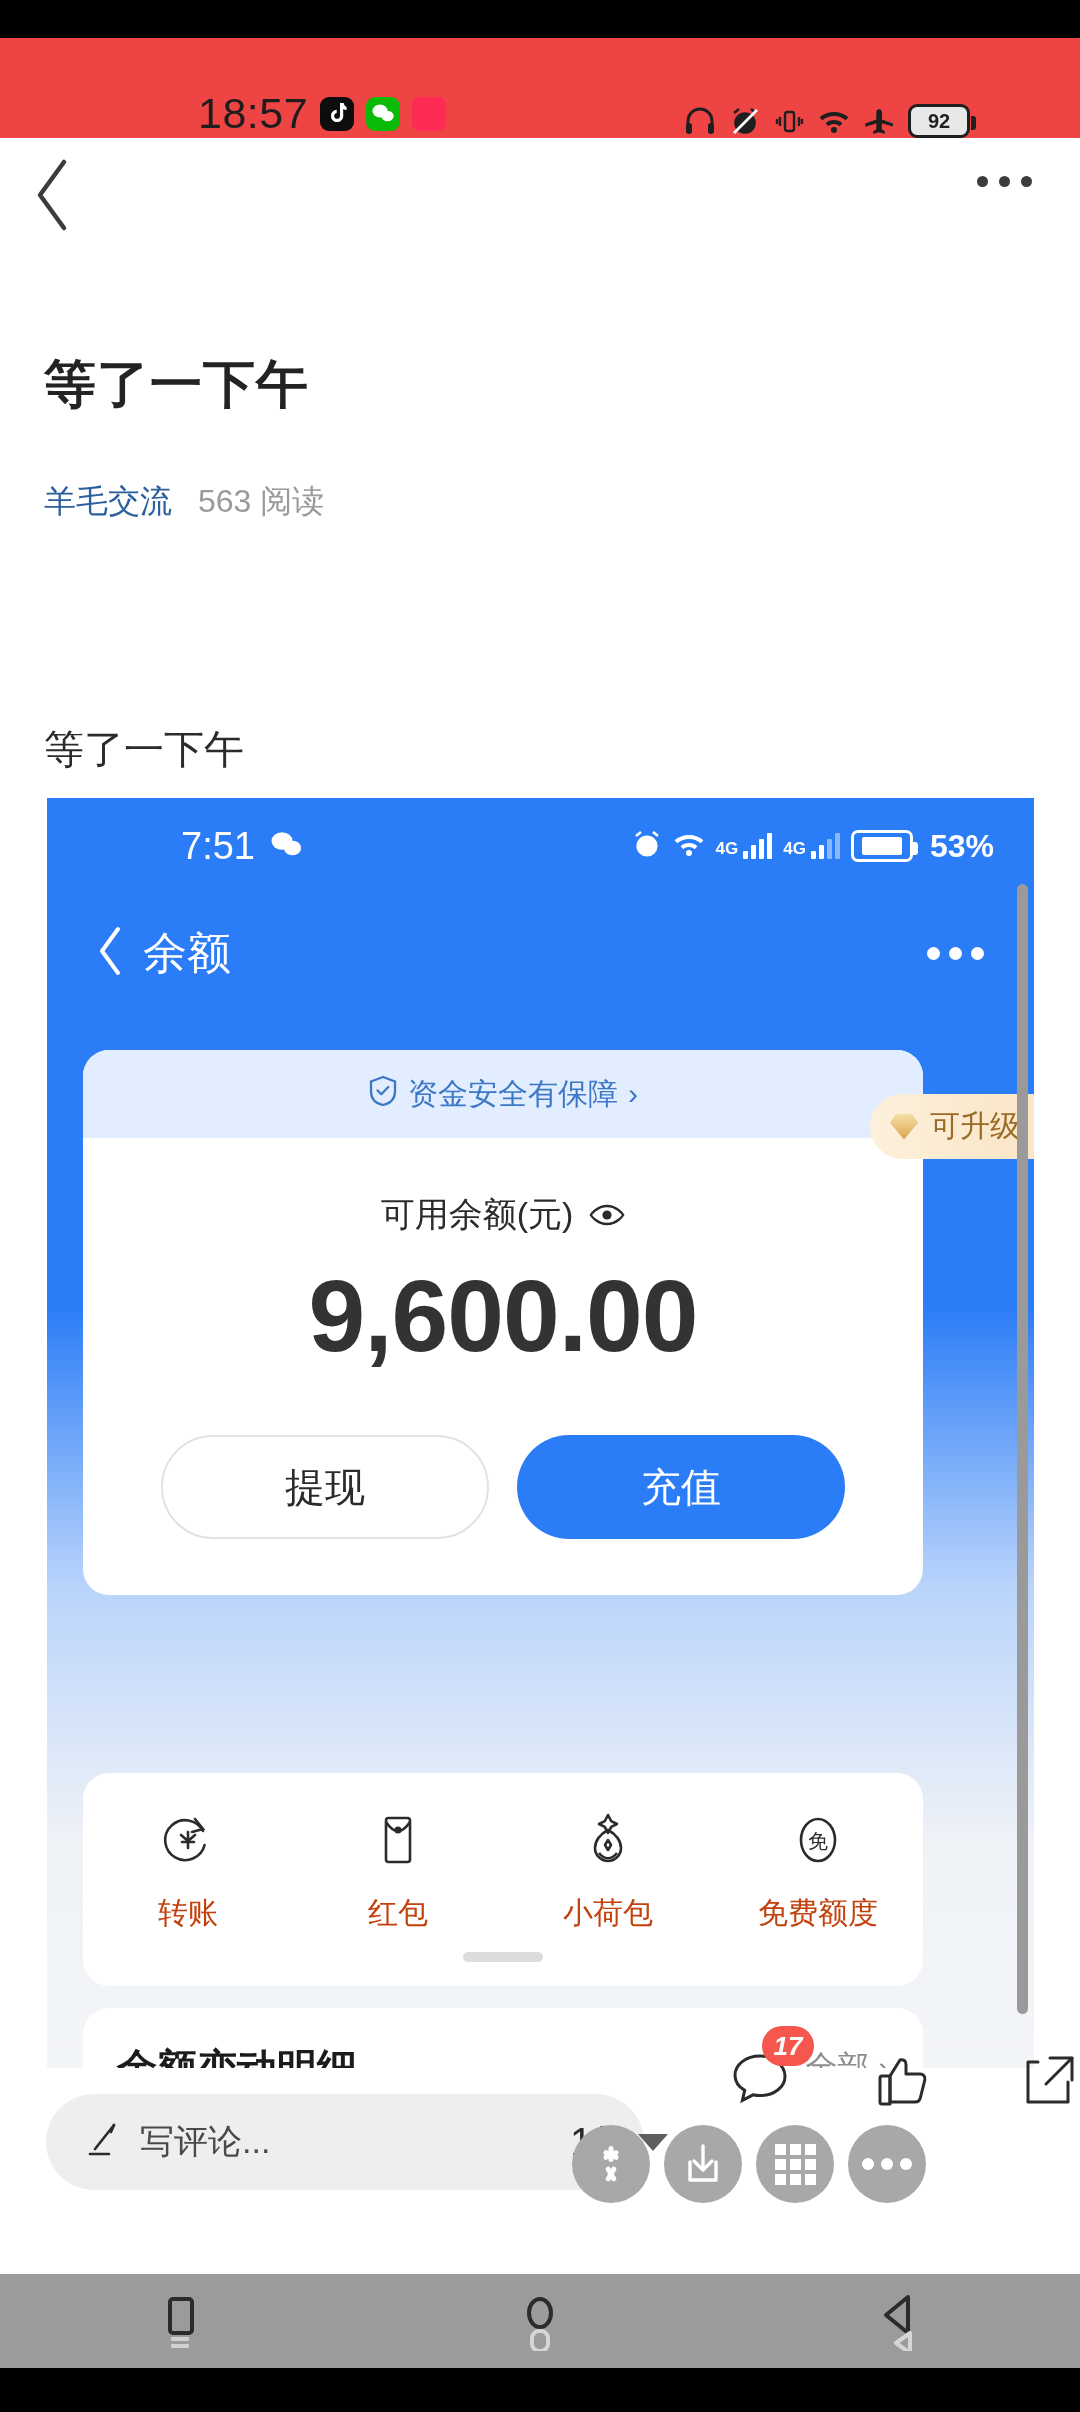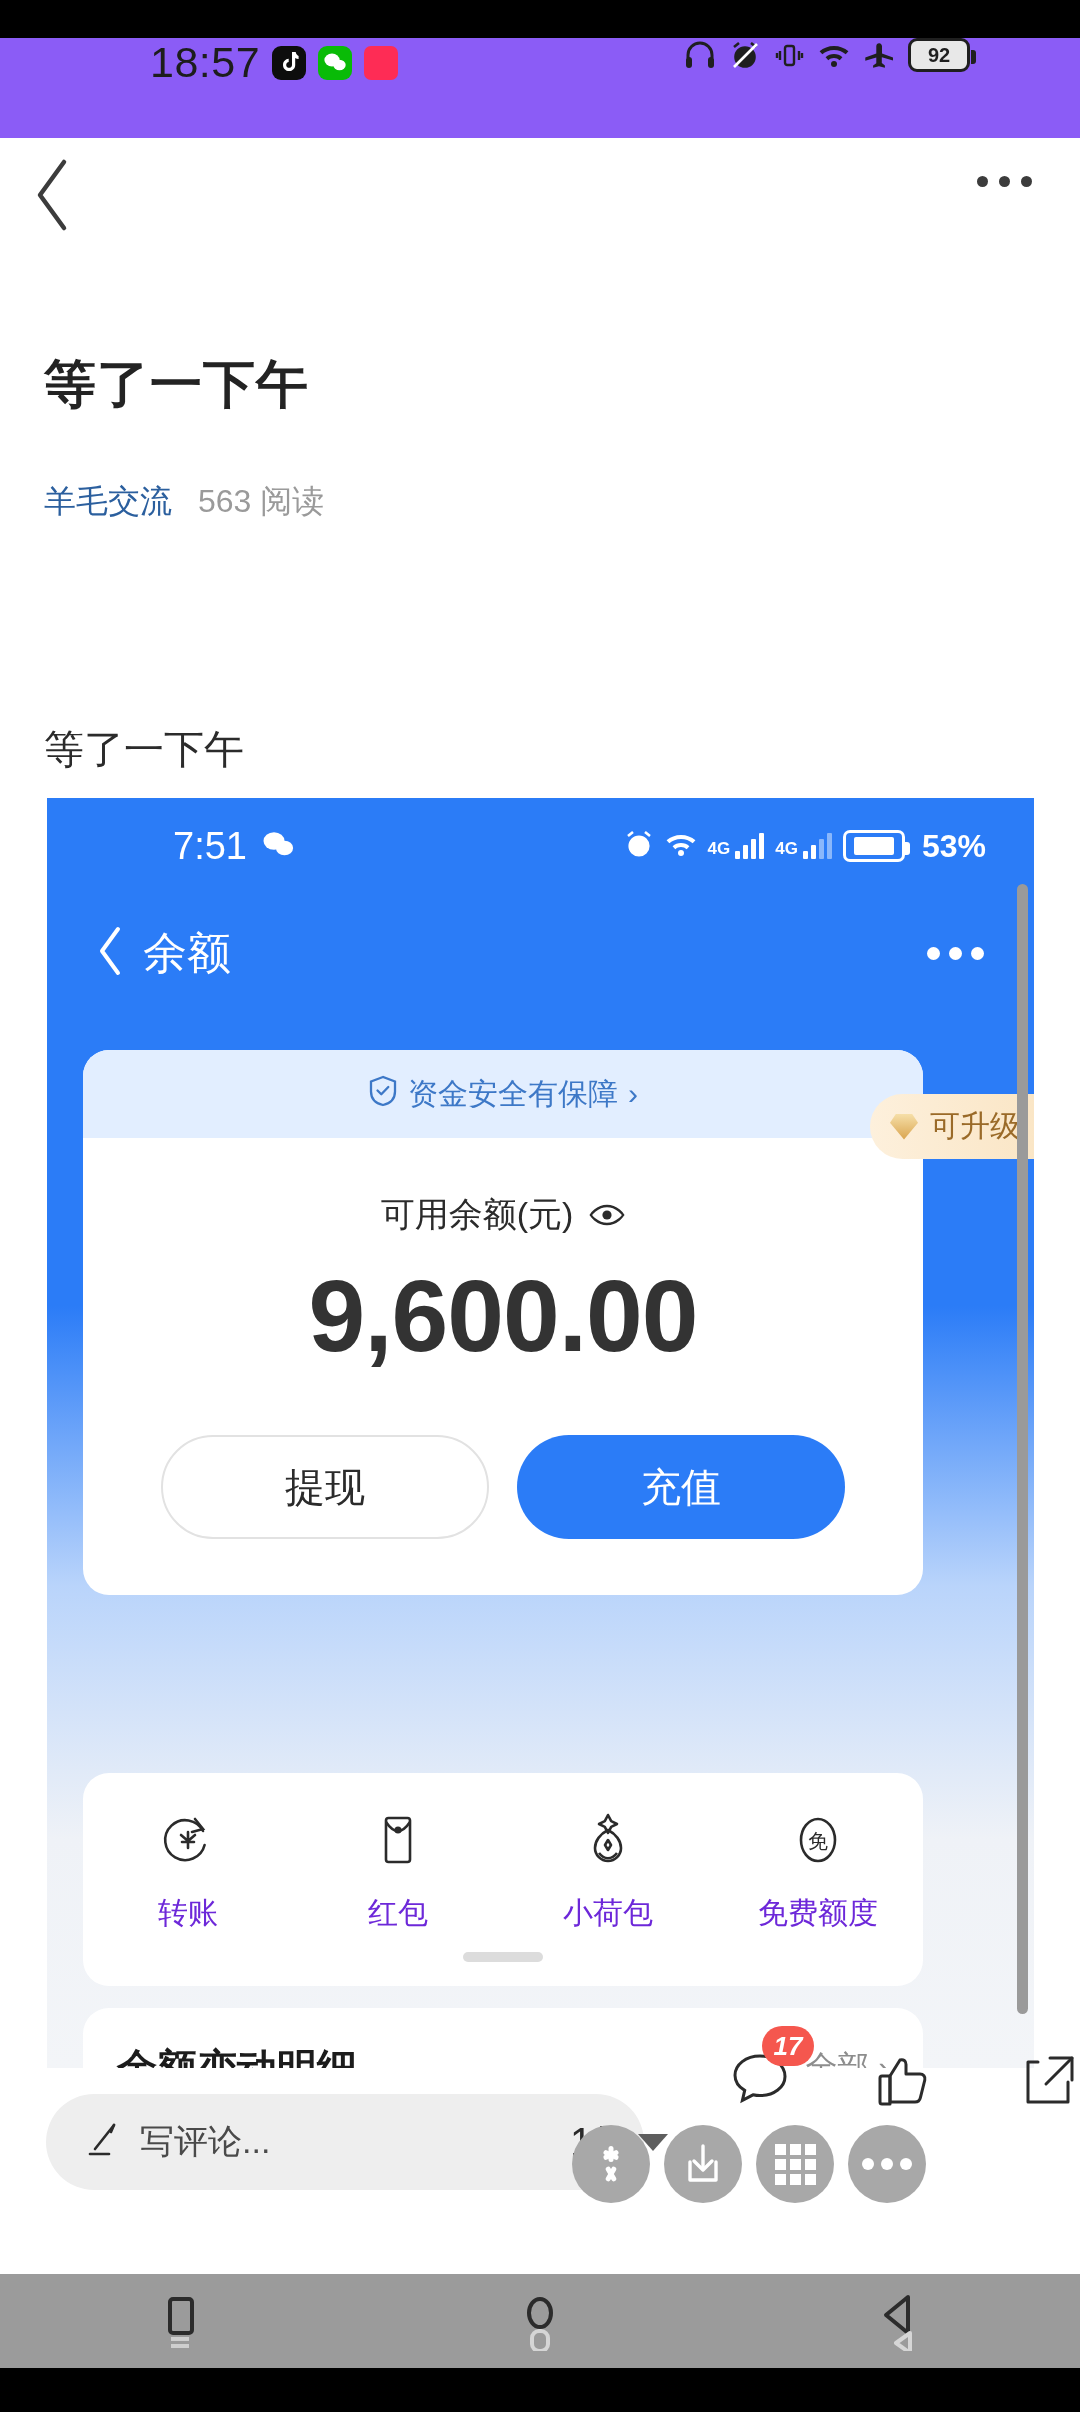--- a/index.html
+++ b/index.html
@@ -10,21 +10,21 @@
     overflow: hidden;
   }
   #screen { position: relative; width: 1080px; height: 2412px; background: #ffffff; }
 
   
   .notch { position: absolute; top: 0; left: 0; width: 1080px; height: 38px; background: #000; }
 
   
   .statusbar {
     position: absolute; top: 38px; left: 0; width: 1080px; height: 100px;
-    display: flex; align-items: flex-start; background: #8b5cf6;
+    display: flex; align-items: flex-end; background: #ef4444; padding-left: 48px;
   }
   .sb-left { display: flex; align-items: center; gap: 12px; margin-left: 150px; }
   .sb-time { font-size: 43px; color: #1d1d1d; letter-spacing: .5px; font-weight: 400; }
   .sb-right { display: flex; align-items: center; gap: 14px; margin-left: auto; margin-right: 110px; }
   .appicon { width: 34px; height: 34px; border-radius: 9px; display: flex; align-items: center;
              justify-content: center; font-size: 20px; color: #fff; }
   .ic-tiktok { background: #0d0d0d; }
   .ic-wechat { background: #09bb07; }
   .ic-xhs    { background: #fe2c55; border-radius: 7px; }
   .sysicon { color: #1f1f1f; display: flex; align-items: center; }
@@ -79,21 +79,21 @@
   }
   .author-date { font-size: 30px; color: #9a9a9a; }
 
   .art-body { position: absolute; top: 722px; left: 44px; font-size: 40px; color: #2b2b2b; }
 
   
   .embed {
     position: absolute; left: 47px; top: 798px; width: 987px; height: 1270px;
     overflow: hidden; background: linear-gradient(180deg, #2b7cf7 0%, #2b7cf7 40%, #b9d4fb 62%, #eff2f7 82%, #f3f5f8 100%);
   }
-  .em-statusbar { position: absolute; top: 0; left: 0; width: 100%; height: 96px;
+  .em-statusbar { position: absolute; top: 0; left: 8px; width: 100%; height: 96px;
     display: flex; align-items: center; color: #fff; }
   .em-sb-left { display: flex; align-items: center; gap: 16px; margin-left: 126px; }
   .em-time { font-size: 38px; font-weight: 500; }
   .em-sb-right { display: flex; align-items: center; gap: 11px; margin-left: auto; margin-right: 48px; }
   .em-bat {
     width: 62px; height: 32px; border: 3px solid #fff; border-radius: 7px; position: relative;
     display: flex; align-items: center; justify-content: center;
   }
   .em-bat::after { content:""; position:absolute; right:-8px; top:9px; width:5px; height:13px; background:#fff; border-radius:0 3px 3px 0; }
   .em-bat-fill { width: 40px; height: 18px; background: #fff; border-radius: 2px; }
@@ -133,21 +133,21 @@
          justify-content: center; font-size: 40px; }
   .btn-outline { border: 2px solid #e2e2e2; color: #2b2b2b; background: #fff; }
   .btn-primary { background: #2b7cf7; color: #fff; }
 
   .quick-card {
     position: absolute; top: 975px; left: 36px; width: 840px; background: #fff;
     border-radius: 26px; padding: 38px 0 24px 0;
   }
   .quick-row { display: flex; justify-content: space-around; align-items: flex-start; }
   .quick-item { display: flex; flex-direction: column; align-items: center; gap: 20px; width: 150px; }
-  .quick-label { font-size: 30px; color: #6d28d9; }
+  .quick-label { font-size: 30px; color: #c2410c; }
   .drag-handle { width: 80px; height: 10px; border-radius: 5px; background: #dcdcdc; margin: 18px auto 0 auto; }
 
   .detail-card {
     position: absolute; top: 1210px; left: 36px; width: 840px; height: 120px; background: #fff;
     border-radius: 26px 26px 0 0; display: flex; align-items: center; padding: 0 34px;
   }
   .detail-title { font-size: 40px; font-weight: 700; color: #1c1c1c; }
   .detail-all { margin-left: auto; font-size: 32px; color: #8d8d8d; }
 
   .em-scrollbar { position: absolute; right: 6px; top: 86px; width: 11px; height: 1130px;

